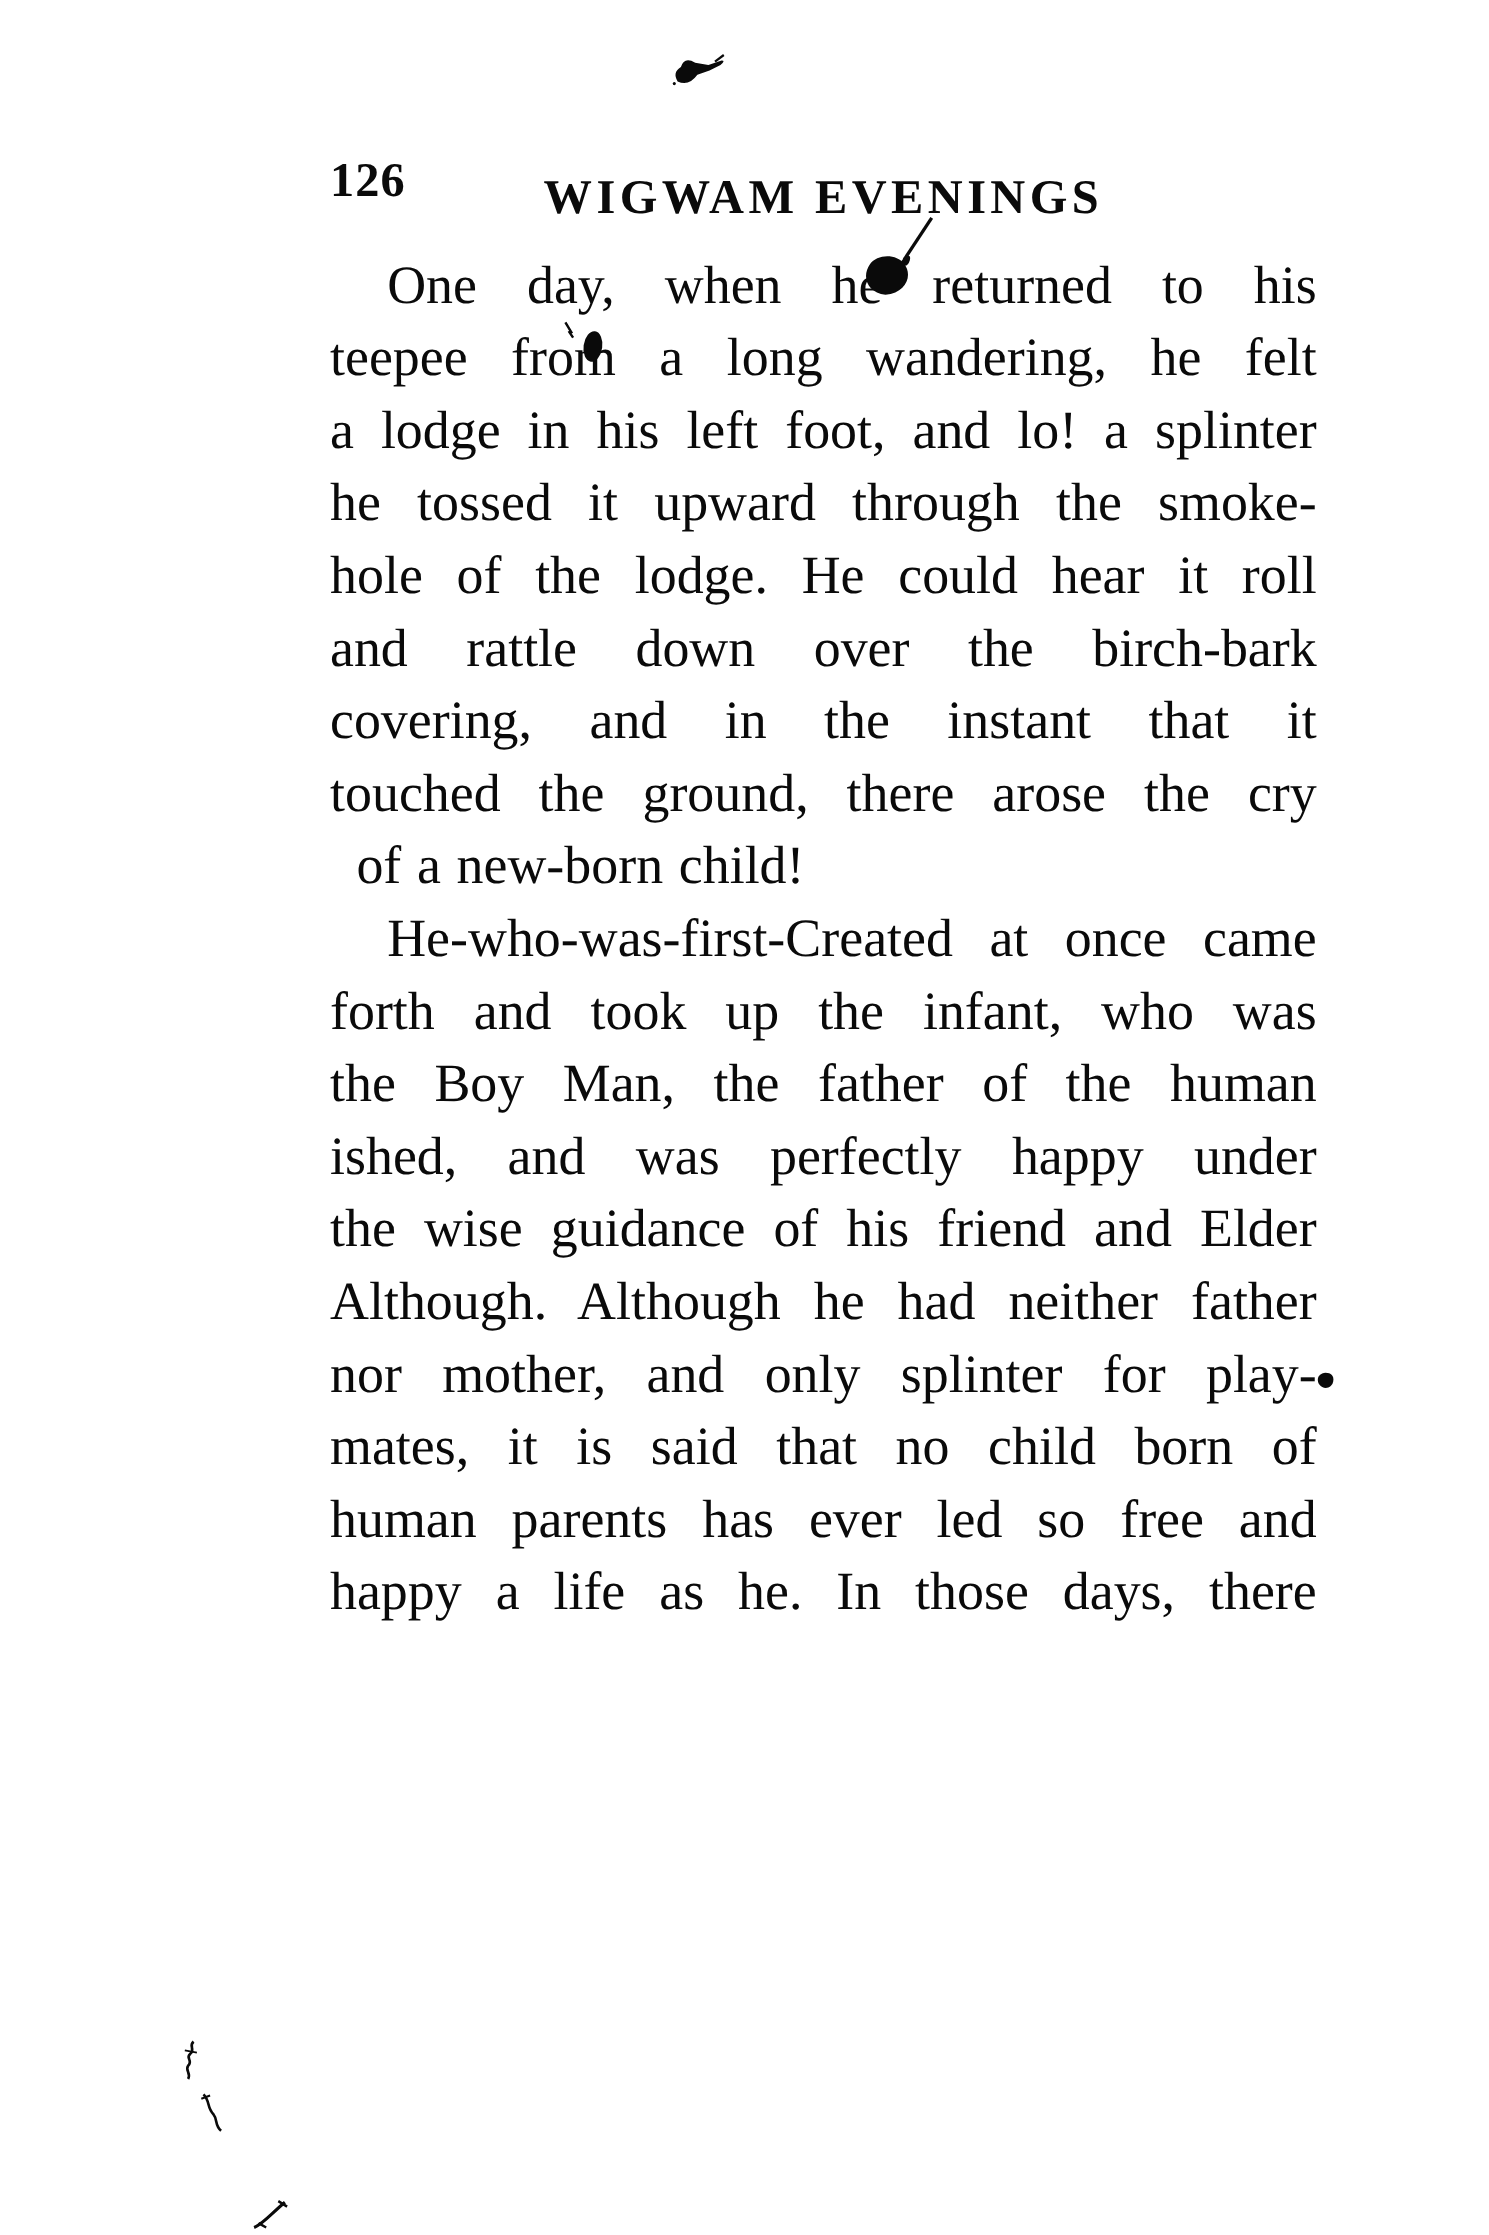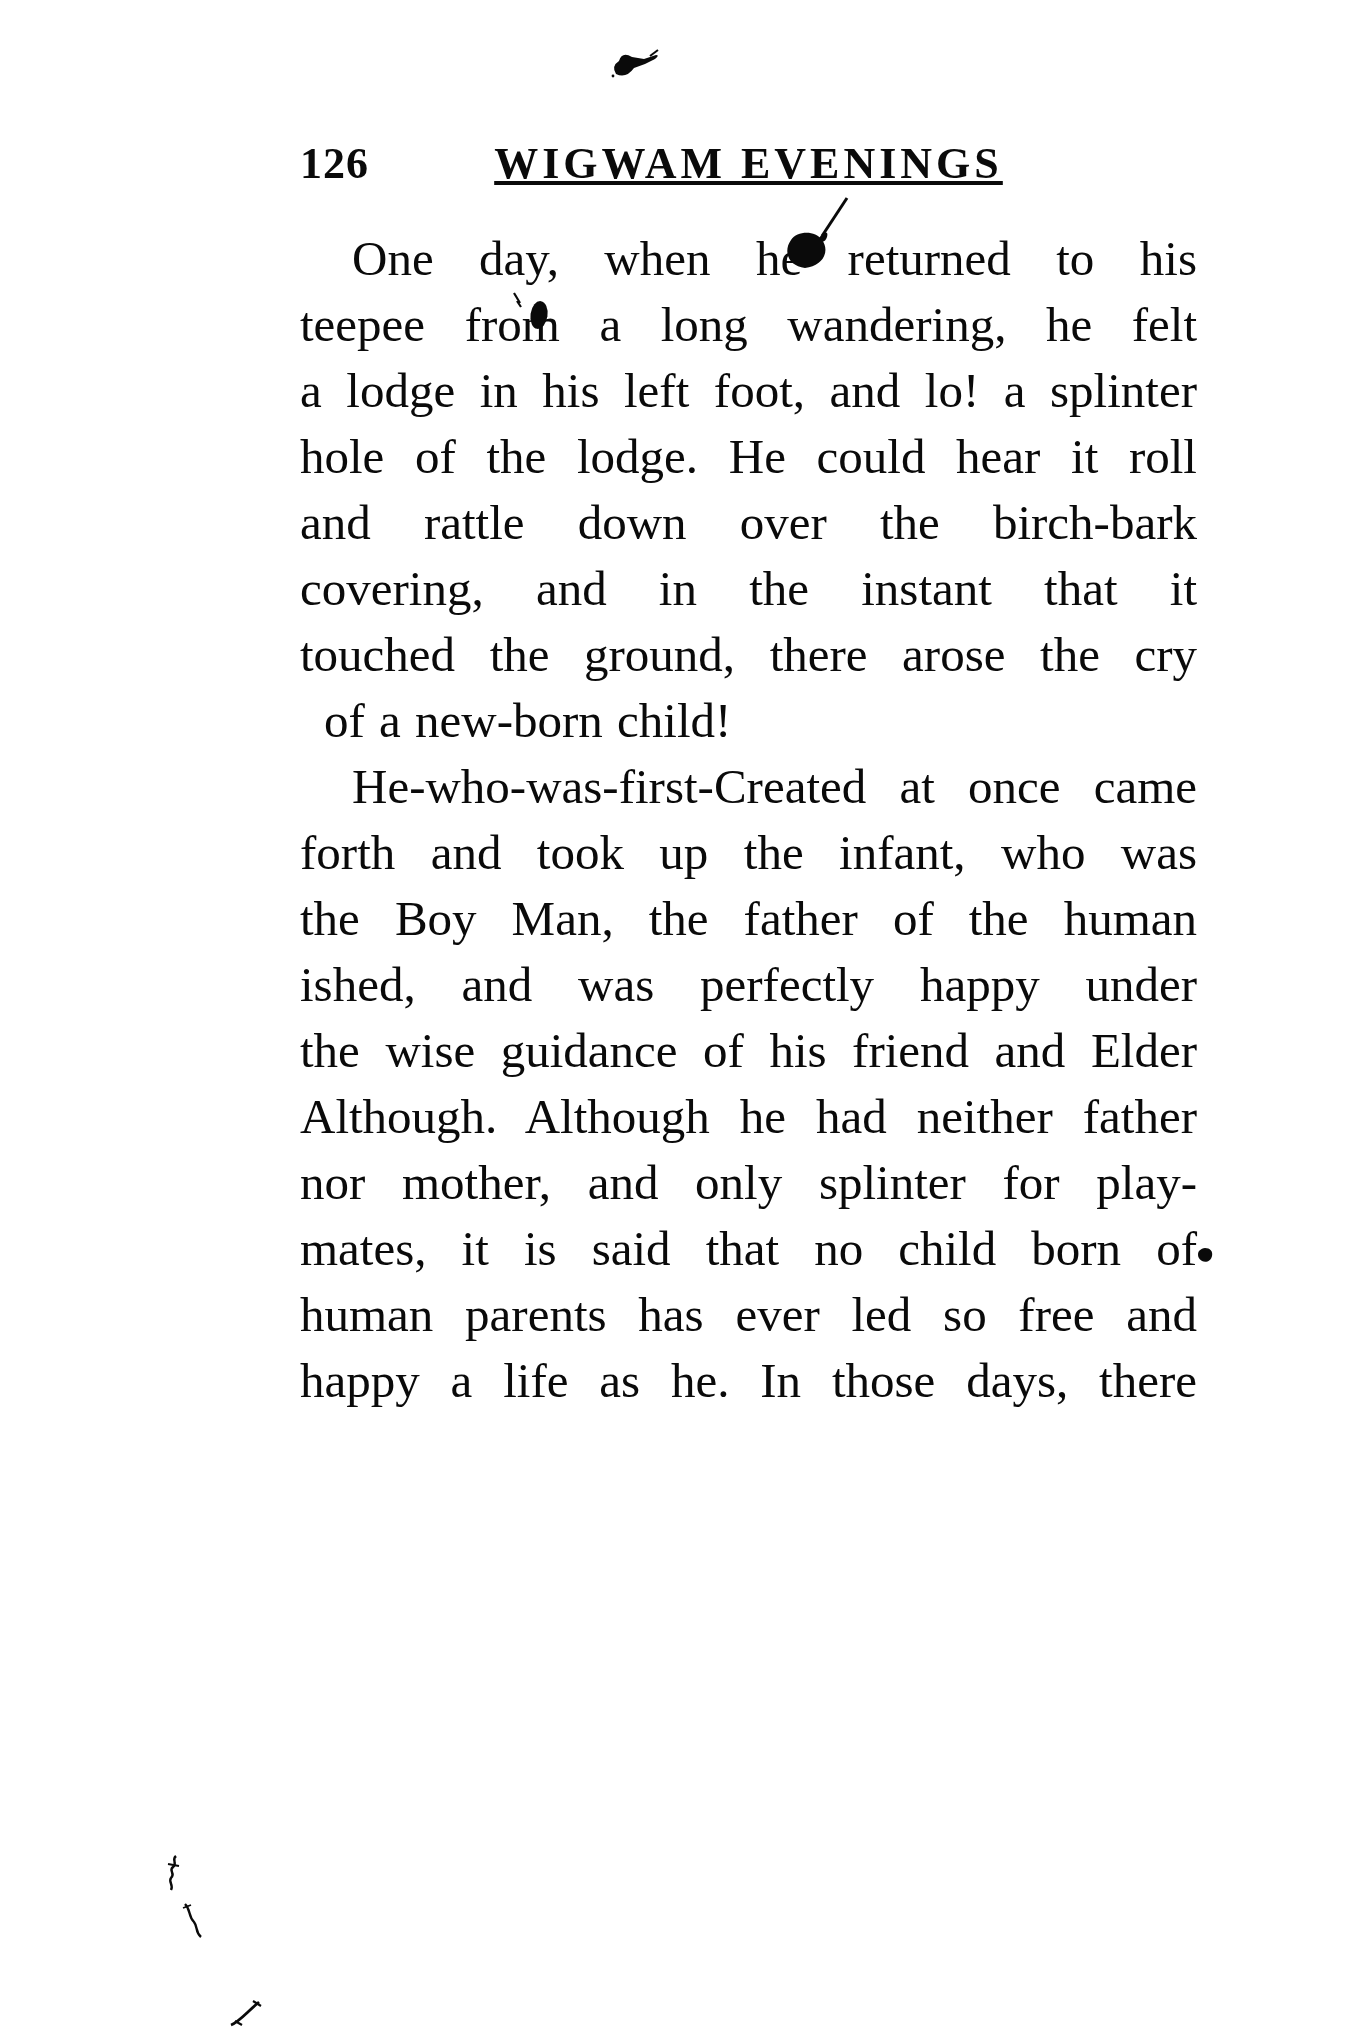--- a/index.html
+++ b/index.html
@@ -29,25 +29,24 @@
     position: absolute;
     left: 0;
     top: 0;
     font-weight: bold;
     letter-spacing: 1px;
   }
   .running-title {
     position: absolute;
     left: 0;
     right: 0;
-    top: 0;
+    top: 16px;
     text-align: center;
     font-weight: bold;
     letter-spacing: 4px;
-    text-decoration: underline;
   }
   .body-text {
     position: absolute;
     left: 300px;
     top: 226px;
     width: 897px;
   }
   .line {
     height: 66px;
     line-height: 66px;
@@ -80,20 +79,21 @@
   <div class="running-head">
     <span class="page-number">126</span>
     <span class="running-title">WIGWAM EVENINGS</span>
   </div>
 
   <div class="body-text">
 
     <div class="line indent">One day, when he returned to his</div>
     <div class="line">teepee from a long wandering, he felt</div>
     <div class="line">a lodge in his left foot, and lo! a splinter</div>
+    <div class="line">he tossed it upward through the smoke-</div>
     <div class="line">hole of the lodge. He could hear it roll</div>
     <div class="line">and rattle down over the birch-bark</div>
     <div class="line">covering, and in the instant that it</div>
     <div class="line">touched the ground, there arose the cry</div>
     <div class="line plain">of a new-born child!</div>
 
     <div class="line indent">He-who-was-first-Created at once came</div>
     <div class="line">forth and took up the infant, who was</div>
     <div class="line">the Boy Man, the father of the human</div>
 

